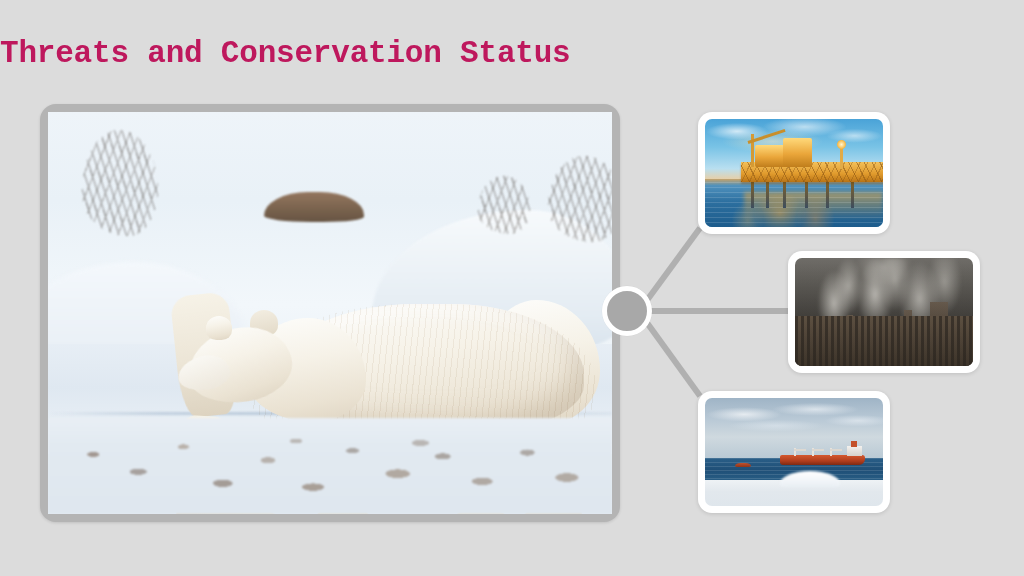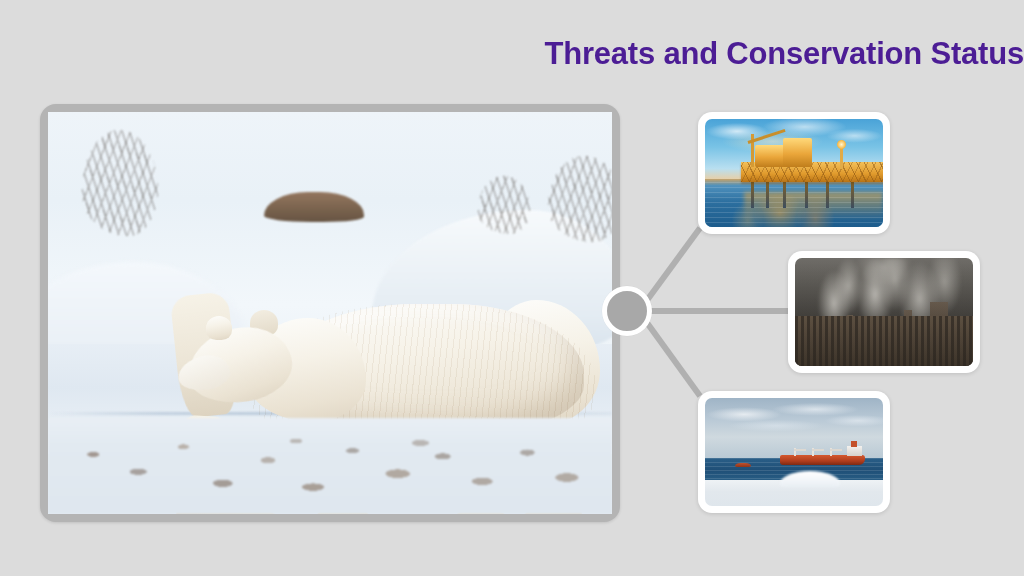--- a/index.html
+++ b/index.html
@@ -19,26 +19,26 @@
     height: 576px;
     background: #dcdcdc;
   }
 
   
   #slide-title {
     position: absolute;
     left: 0;
     top: 36px;
     width: 1024px;
-    text-align: right;
+    text-align: left;
     font-size: 31px;
     font-weight: bold;
-    color: #4c1d95;
+    color: #be185d;
     letter-spacing: -0.2px;
-    font-family: Liberation Sans, sans-serif;
+    font-family: Liberation Mono, monospace;
   }
 
   
   #hero-frame {
     position: absolute;
     left: 40px;
     top: 104px;
     width: 580px;
     height: 418px;
     background: #b4b4b4;

